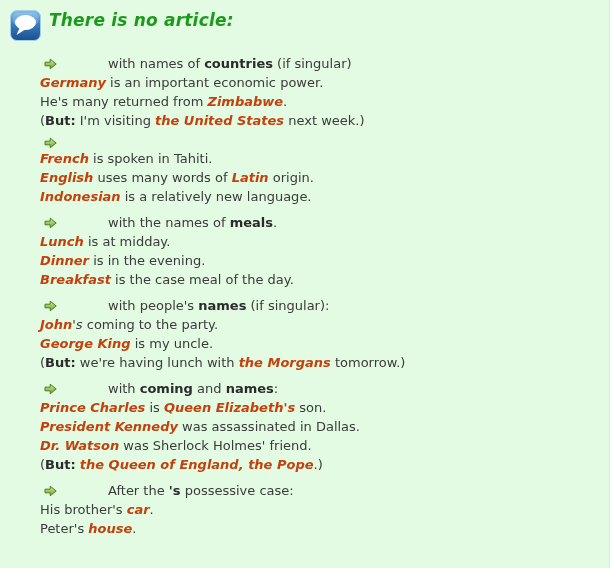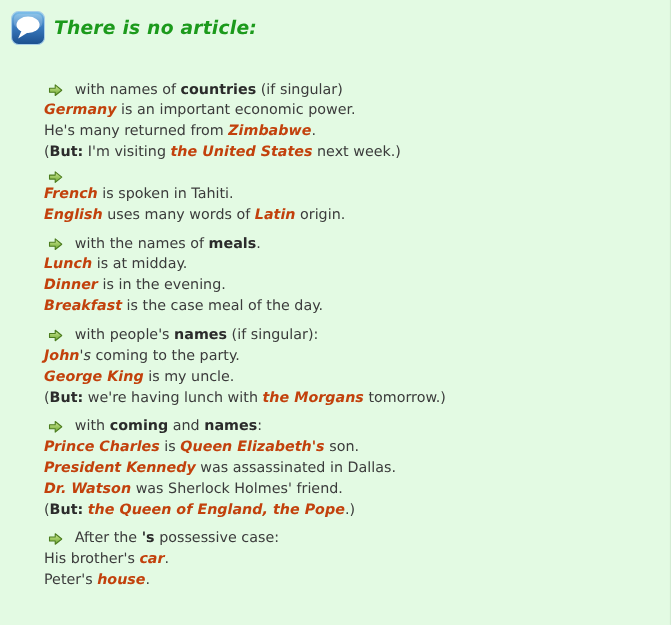--- a/index.html
+++ b/index.html
@@ -10,22 +10,21 @@
     border-right: 1px solid #d3ecd3;
     font-family: "DejaVu Sans", "Liberation Sans", sans-serif;
     color: #3b3b3b;
     overflow: hidden;
     box-sizing: border-box;
   }
   .page { padding: 10px 0 0 10px; }
 
   .header {
     display: flex;
-    align-items: center;
-    margin-bottom: 31px;
+    margin-bottom: 13px;
   }
   .bubble-icon {
     width: 31px;
     height: 31px;
     flex: 0 0 31px;
     display: block;
   }
   .page-title {
     margin-left: 8px;
     font-size: 17px;
@@ -37,20 +36,21 @@
 
   .sections { padding-left: 30px; }
 
   .section { margin-bottom: 7px; }
 
   .section-heading {
     display: flex;
     align-items: center;
     line-height: 19px;
     font-size: 13px;
+    gap: 40px;
   }
   .arrow-icon {
     width: 13px;
     height: 12px;
     margin-left: 4px;
     margin-right: 11px;
     flex: 0 0 13px;
   }
   .example-line {
     line-height: 19px;
@@ -118,20 +118,21 @@
           </linearGradient>
         </defs>
         <path d="M1 4.2 H6.2 V1.2 L12.2 6 L6.2 10.8 V7.8 H1 Z" fill="url(#gArrow)" stroke="#4c7c1e" stroke-width="1" stroke-linejoin="round"></path>
       </svg>
     </div>
     <div>
   <div class="example-line"><span class="run-bi">French</span><span class="run-p"> is spoken in Tahiti.</span></div>
 
   <div class="example-line"><span class="run-bi">English</span><span class="run-p"> uses many words of </span><span class="run-bi">Latin</span><span class="run-p"> origin.</span></div>
 
+  <div class="example-line"><span class="run-bi">Indonesian</span><span class="run-p"> is a relatively new language.</span></div>
 </div>
   </div>
 
   <div class="section">
     <div class="section-heading">
       <svg class="arrow-icon" viewBox="0 0 13 12" xmlns="http://www.w3.org/2000/svg">
         <defs>
           <linearGradient id="gArrow" x1="0" y1="0" x2="0" y2="1">
             <stop offset="0" stop-color="#d2ec96"></stop>
             <stop offset="1" stop-color="#6aa52e"></stop>

